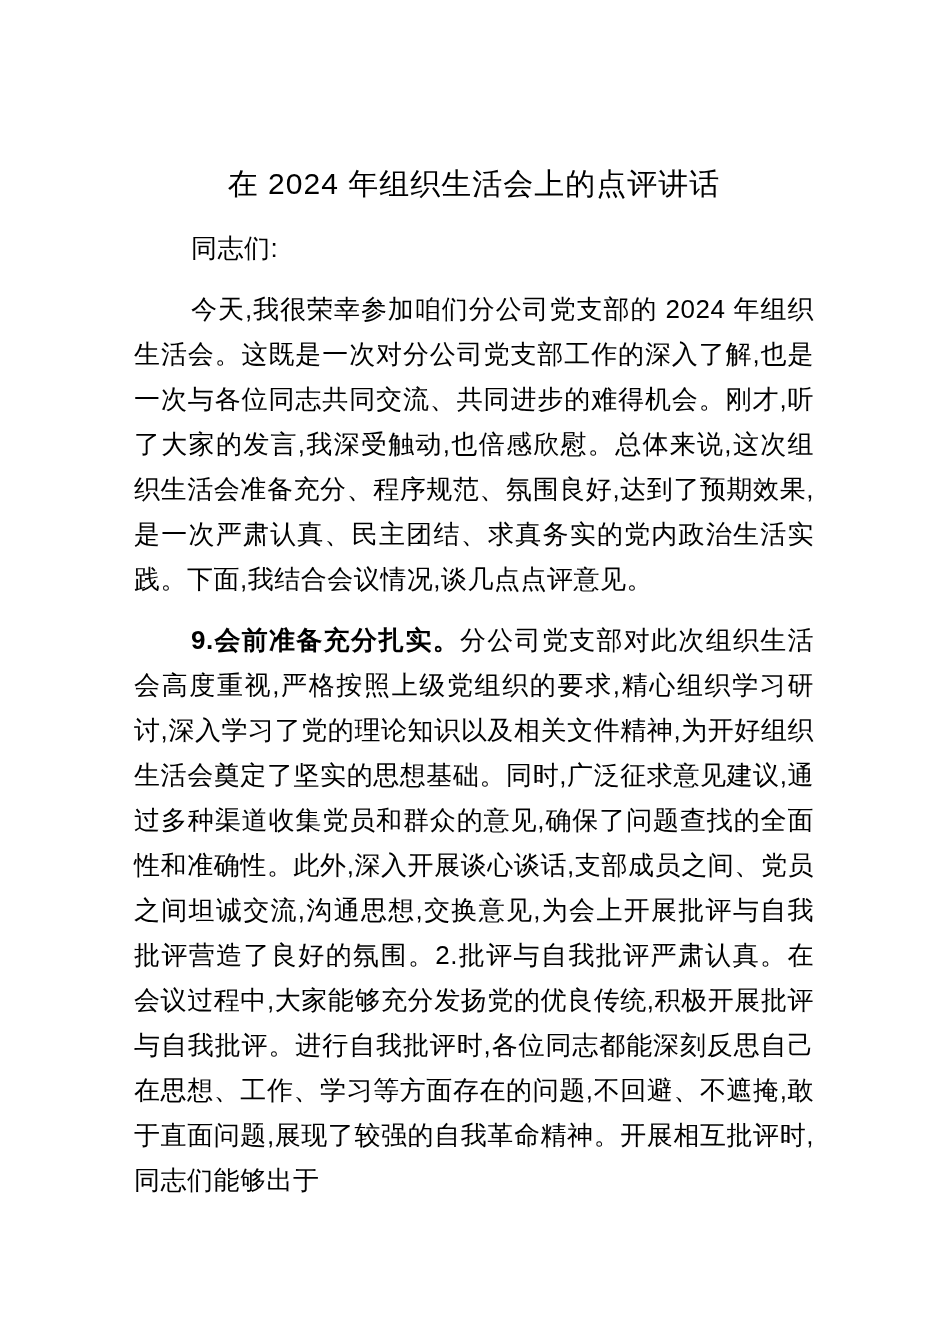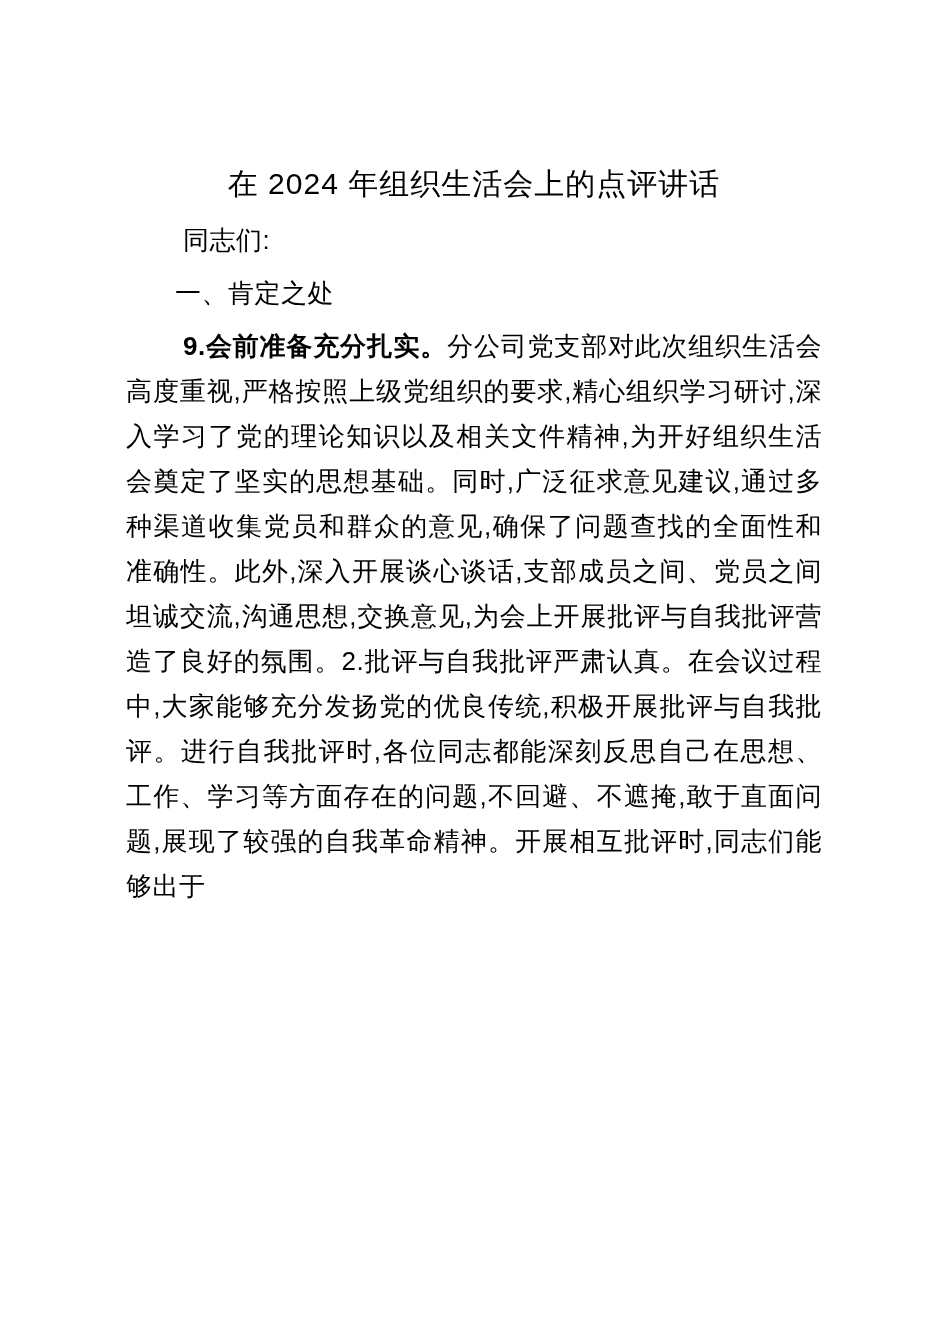--- a/index.html
+++ b/index.html
@@ -23,21 +23,21 @@
     font-weight: normal;
     line-height: 52px;
     text-align: center;
     margin: 0 0 6px 0;
     letter-spacing: 1px;
     white-space: nowrap;
   }
   .para {
     font-size: 26px;
     line-height: 45px;
-    margin: 8px;
+    margin: 16px;
     text-align: justify;
     text-justify: inter-ideograph;
     text-indent: 57px;
     letter-spacing: 0.5px;
     word-break: break-all;
   }
   .para .lead-bold {
     font-weight: bold;
   }
   .section-heading {
@@ -51,18 +51,18 @@
 </style>
 </head>
 <body>
 
 <div class="page">
 
   <h1 class="doc-title">在 2024 年组织生活会上的点评讲话</h1>
 
   <p class="para">同志们:</p>
 
+  <p class="para">今天,我很荣幸参加咱们分公司党支部的 2024 年组织生活会。这既是一次对分公司党支部工作的深入了解,也是一次与各位同志共同交流、共同进步的难得机会。刚才,听了大家的发言,我深受触动,也倍感欣慰。总体来说,这次组织生活会准备充分、程序规范、氛围良好,达到了预期效果,是一次严肃认真、民主团结、求真务实的党内政治生活实践。下面,我结合会议情况,谈几点点评意见。</p>
 
-  <p class="section-heading">一、肯定之处</p>
 
   <p class="para"><span class="lead-bold">9.会前准备充分扎实。</span><span>分公司党支部对此次组织生活会高度重视,严格按照上级党组织的要求,精心组织学习研讨,深入学习了党的理论知识以及相关文件精神,为开好组织生活会奠定了坚实的思想基础。同时,广泛征求意见建议,通过多种渠道收集党员和群众的意见,确保了问题查找的全面性和准确性。此外,深入开展谈心谈话,支部成员之间、党员之间坦诚交流,沟通思想,交换意见,为会上开展批评与自我批评营造了良好的氛围。2.批评与自我批评严肃认真。在会议过程中,大家能够充分发扬党的优良传统,积极开展批评与自我批评。进行自我批评时,各位同志都能深刻反思自己在思想、工作、学习等方面存在的问题,不回避、不遮掩,敢于直面问题,展现了较强的自我革命精神。开展相互批评时,同志们能够出于</span></p>
 
 </div>
 
 </body></html>

